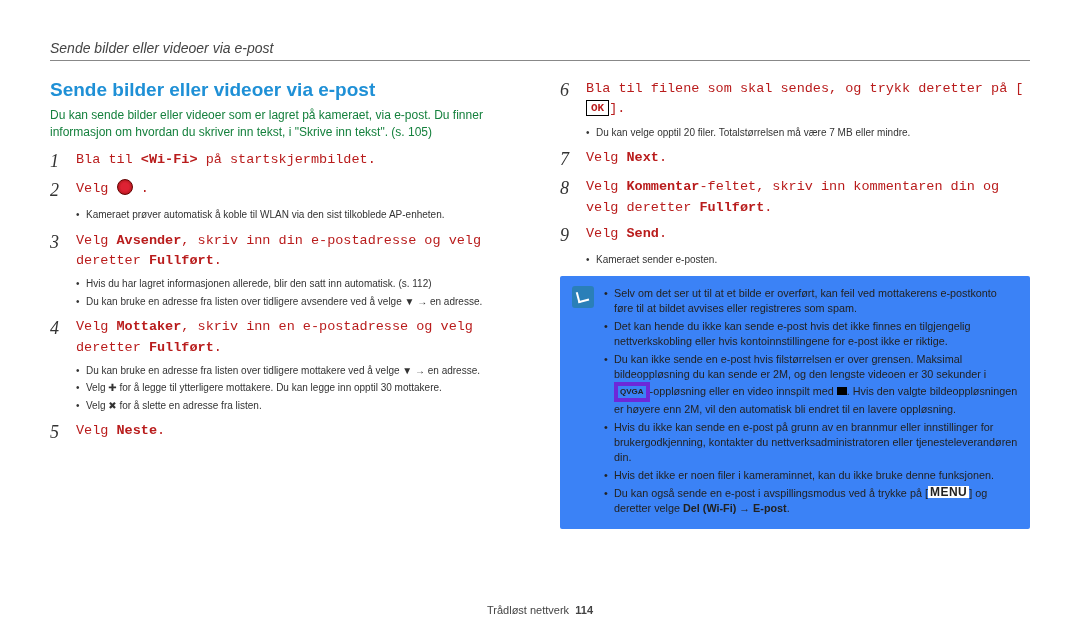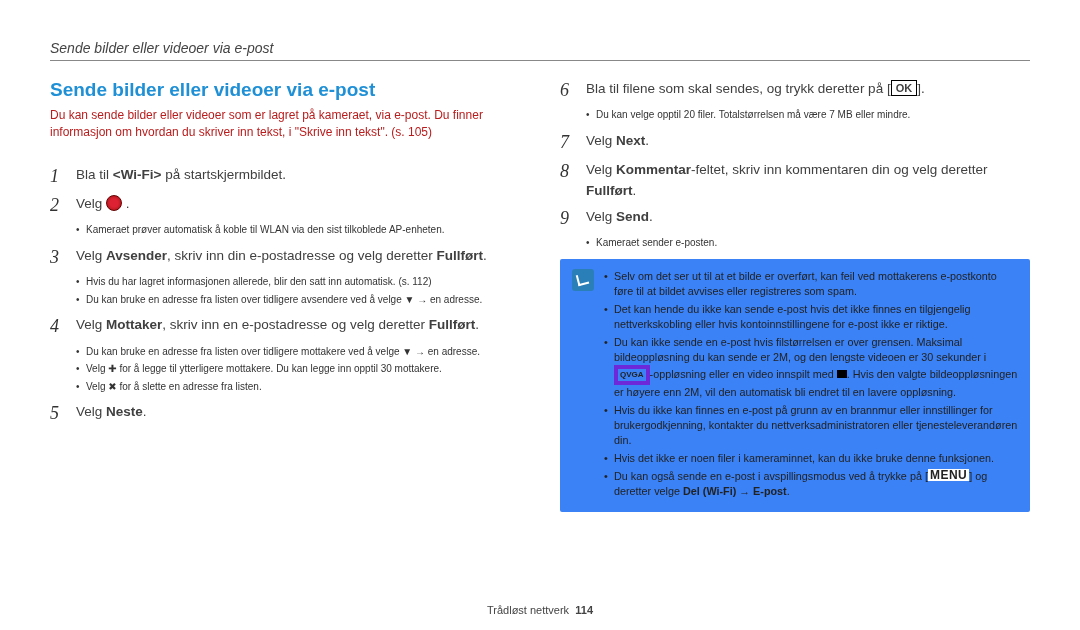--- a/index.html
+++ b/index.html
@@ -31,40 +31,41 @@
   .col { flex: 1; }
   h2.section {
     color: #1f90d6;
     font-weight: 600;
     font-size: 19px;
     margin-bottom: 6px;
   }
   p.intro {
     font-size: 12px;
     line-height: 1.4;
-    color: #b91c1c;
-    margin-bottom: 24px;
+    color: #15803d;
+    margin-bottom: 9px;
   }
   .step {
     display: flex;
     gap: 10px;
     margin-bottom: 6px;
   }
   .step-num {
     font-family: Georgia, "Times New Roman", serif;
     font-style: italic;
     font-size: 18px;
     color: #333;
     min-width: 16px;
     line-height: 1.3;
   }
   .step-body {
     font-size: 13.5px;
     line-height: 1.5;
-    color: #404040;
+    color: #b91c1c;
+    font-family: Liberation Mono, monospace;
   }
   .step-body b { font-weight: 700; }
   ul.sub {
     list-style: none;
     padding-left: 26px;
     margin-bottom: 8px;
   }
   ul.sub li {
     font-size: 10px;
     line-height: 1.45;
@@ -275,21 +276,21 @@
     </ul>
 
     <div class="notebox">
       <div class="note-icon"></div>
       <ul>
         <li>Selv om det ser ut til at et bilde er overført, kan feil ved mottakerens e-postkonto føre til at bildet avvises eller registreres som spam.</li>
         <li>Det kan hende du ikke kan sende e-post hvis det ikke finnes en tilgjengelig nettverkskobling eller hvis kontoinnstillingene for e-post ikke er riktige.</li>
         <li>
           <span>Du kan ikke sende en e-post hvis filstørrelsen er over grensen. Maksimal bildeoppløsning du kan sende er 2M, og den lengste videoen er 30 sekunder i </span><span class="qvga-icon">QVGA</span><span>-oppløsning eller en video innspilt med </span><span class="vid-icon"></span><span>. Hvis den valgte bildeoppløsningen er høyere enn 2M, vil den automatisk bli endret til en lavere oppløsning.</span>
         </li>
-        <li>Hvis du ikke kan finnes en e-post på grunn av en brannmur eller innstillinger for brukergodkjenning, kontakter du nettverksadministratoren eller tjenesteleverandøren din.</li>
+        <li>Hvis du ikke kan sende en e-post på grunn av en brannmur eller innstillinger for brukergodkjenning, kontakter du nettverksadministratoren eller tjenesteleverandøren din.</li>
         <li>Hvis det ikke er noen filer i kameraminnet, kan du ikke bruke denne funksjonen.</li>
         <li>
           <span>Du kan også sende en e-post i avspillingsmodus ved å trykke på [</span><span class="icon-menu">MENU</span><span>] og deretter velge </span><b>Del (Wi-Fi)</b><span> → </span><b>E-post</b><span>.</span>
         </li>
       </ul>
     </div>
   </div>
 </div>
 
 <div class="footer">

